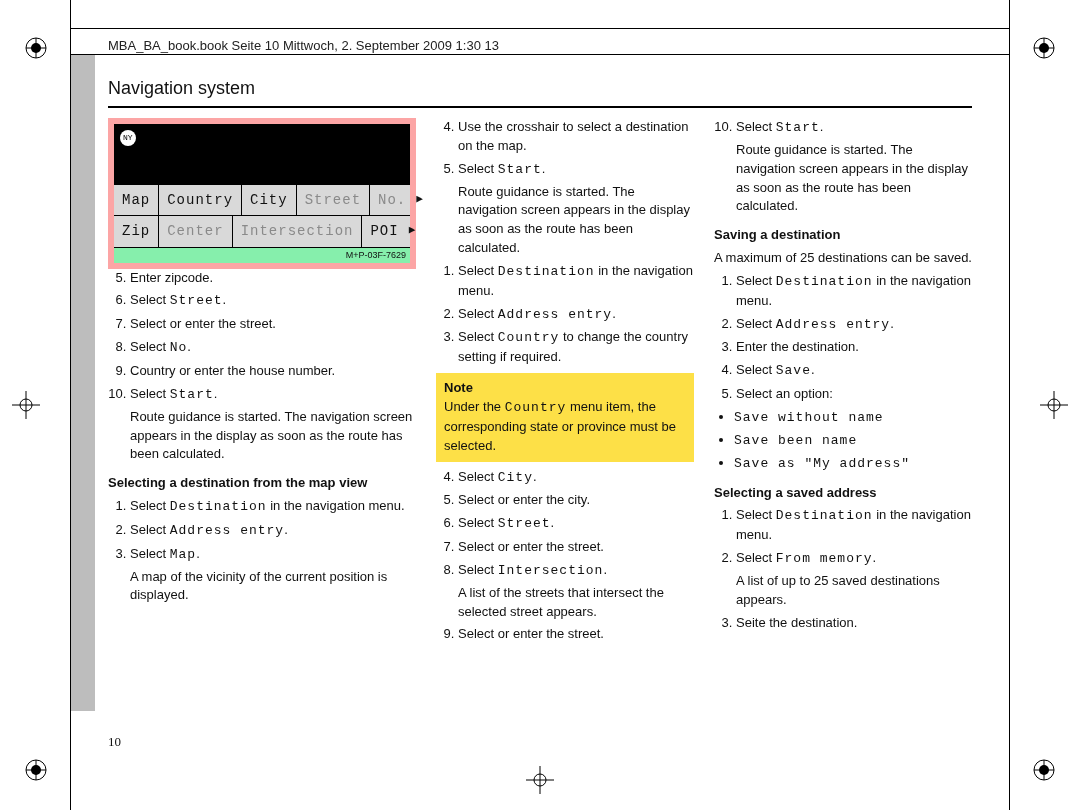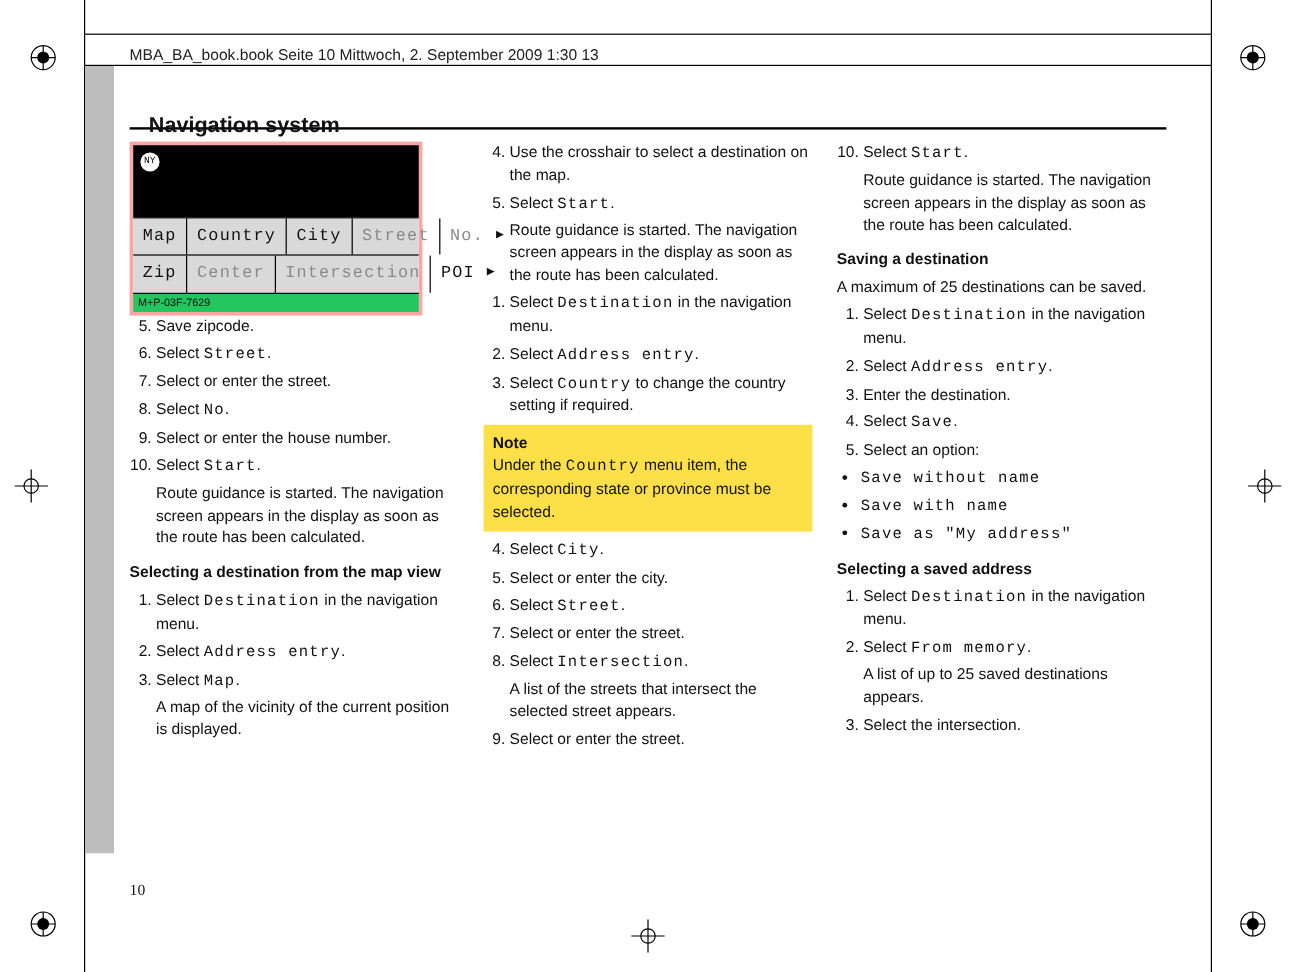--- a/index.html
+++ b/index.html
@@ -50,21 +50,21 @@
     width:24px; height:656px;
     background:#bdbdbd;
   }
   
   .title-row {
     position:absolute; left:108px; top:78px; right:108px;
     height:30px;
     border-bottom:2px solid #000;
   }
   .title-row h1 {
-    margin:16px; font-size:18px; font-weight:bold;
+    margin:0; font-size:18px; font-weight:normal;
   }
   
   .content {
     position:absolute; left:108px; right:108px; top:118px; bottom:90px;
     display:flex; gap:20px;
   }
   .col { flex:1; font-size:13px; line-height:1.45; }
   .col p { margin:0 0 4px 0; }
   .col .sub { font-weight:bold; margin-top:10px; margin-bottom:4px; }
   ol.steps { margin:0; padding-left:22px; }
@@ -78,21 +78,21 @@
   ul.bul { list-style:disc; margin:4px 0 6px 0; padding-left:20px; }
   ul.bul li { margin-bottom:3px; }
   
   .page-num {
     position:absolute; left:108px; bottom:60px;
     font-size:13px;
     font-family:Liberation Serif, serif;
   }
   
   .fig {
-    border:3px solid #fca5a5; width:244px;
+    border:6px solid #fca5a5; width:308px;
     font-family:"Courier New",monospace;
   }
   .fig .fig-top {
     background:#000; height:60px; position:relative;
   }
   .fig .ny {
     position:absolute; left:6px; top:6px;
     background:#fff; color:#000;
     font-size:8px; padding:2px 3px; border-radius:8px;
   }
@@ -107,24 +107,24 @@
     border-right:1px solid #000;
     white-space:nowrap;
   }
   .fig .cell.dim { color:#8a8a8a; }
   .fig .cell:last-child { border-right:none; flex:0 0 auto; }
   .fig .arrow {
     padding:5px 4px 5px 2px;
     font-size:11px;
   }
   .fig-caption {
-    font-size:9px; letter-spacing:0;
+    text-align:right; font-size:9px; letter-spacing:0;
     padding:1px 4px; font-family:Arial,sans-serif;
     border-top:1px solid #000;
-    background:#22c55e;
+    background:#86efac;
   }
 </style>
 </head>
 <body>
 
 <div class="v-rule-l"></div>
 <div class="v-rule-r"></div>
 <div class="header-rule2"></div>
 <div class="header-rule"></div>
 
@@ -210,25 +210,25 @@
         <span class="cell">Zip</span>
         <span class="cell dim">Center</span>
         <span class="cell dim" style="flex:1;">Intersection</span>
         <span class="cell" style="border-right:none;">POI</span>
         <span class="arrow">▶</span>
       </div>
       <div class="fig-caption">M+P-03F-7629</div>
     </div>
 
     <ol class="steps" start="5">
-      <li><span>Save zipcode.</span></li>
+      <li><span>Enter zipcode.</span></li>
       <li><span>Select </span><span class="mono">Street</span><span>.</span></li>
       <li><span>Select or enter the street.</span></li>
       <li><span>Select </span><span class="mono">No</span><span>.</span></li>
-      <li><span>Select or enter the house number.</span></li>
+      <li><span>Country or enter the house number.</span></li>
       <li><span>Select </span><span class="mono">Start</span><span>.</span>
         <span class="cont">Route guidance is started. The navigation screen appears in the display as soon as the route has been calculated.</span>
       </li>
     </ol>
 
     <p class="sub">Selecting a destination from the map view</p>
     <ol class="steps">
       <li><span>Select </span><span class="mono">Destination</span><span> in the navigation menu.</span></li>
       <li><span>Select </span><span class="mono">Address entry</span><span>.</span></li>
       <li><span>Select </span><span class="mono">Map</span><span>.</span>
@@ -279,29 +279,29 @@
     <p>A maximum of 25 destinations can be saved.</p>
     <ol class="steps">
       <li><span>Select </span><span class="mono">Destination</span><span> in the navigation menu.</span></li>
       <li><span>Select </span><span class="mono">Address entry</span><span>.</span></li>
       <li><span>Enter the destination.</span></li>
       <li><span>Select </span><span class="mono">Save</span><span>.</span></li>
       <li><span>Select an option:</span></li>
     </ol>
     <ul class="bul">
       <li><span class="mono">Save without name</span></li>
-      <li><span class="mono">Save with name</span></li>
+      <li><span class="mono">Save been name</span></li>
       <li><span class="mono">Save as "My address"</span></li>
     </ul>
 
     <p class="sub">Selecting a saved address</p>
     <ol class="steps">
       <li><span>Select </span><span class="mono">Destination</span><span> in the navigation menu.</span></li>
       <li><span>Select </span><span class="mono">From memory</span><span>.</span>
         <span class="cont">A list of up to 25 saved destinations appears.</span>
       </li>
-      <li><span>Select the intersection.</span></li>
+      <li><span>Seite the destination.</span></li>
     </ol>
   </div>
 
 </div>
 
 <div class="page-num">10</div>
 
 </body></html>

